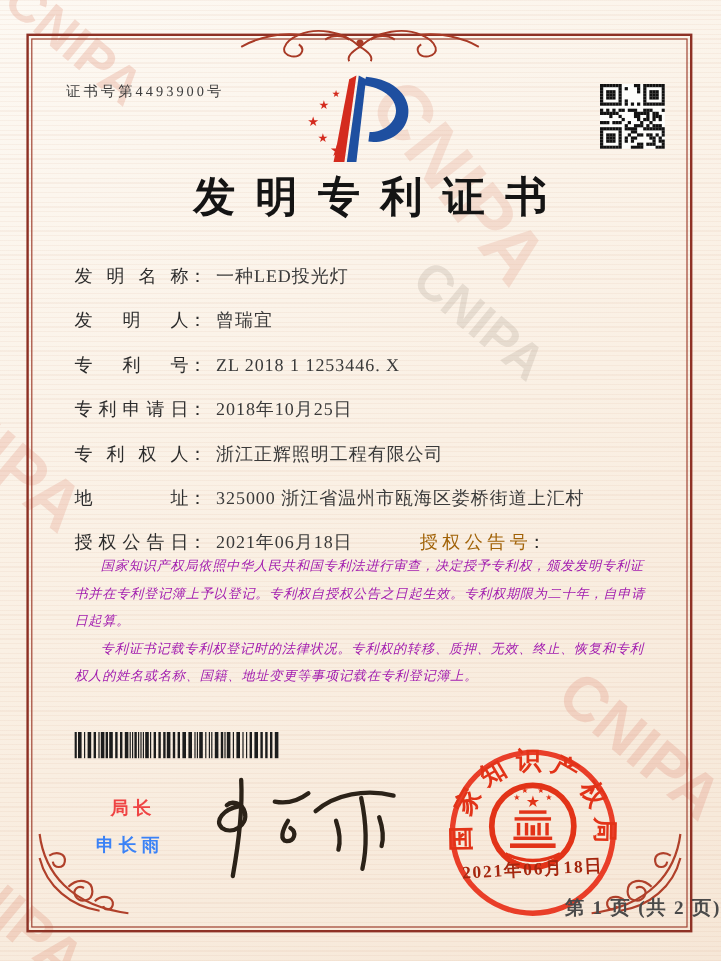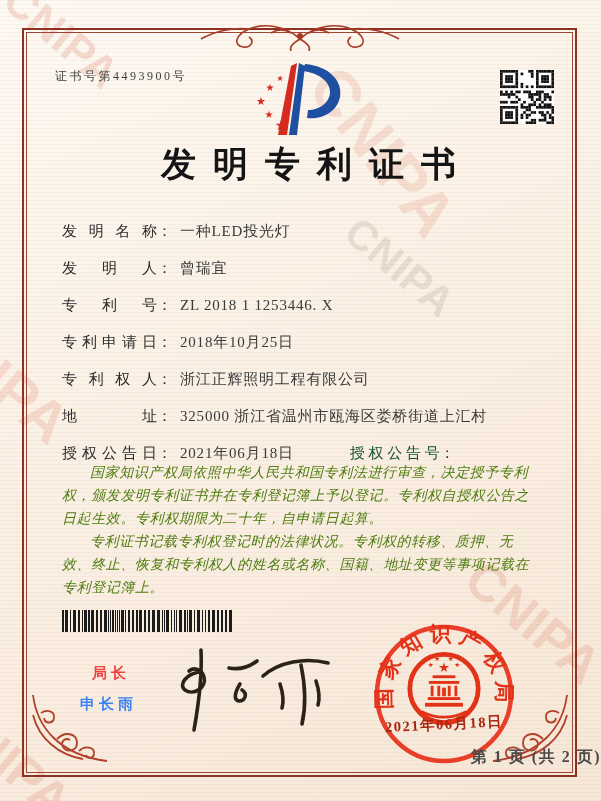--- a/index.html
+++ b/index.html
@@ -33,23 +33,23 @@
   .title{
     position:absolute;left:16px;right:0;top:141px;text-align:center;
     font-size:35px;font-weight:bold;color:#141414;letter-spacing:17px;text-indent:17px;
   }
   
   .fields{position:absolute;left:62px;top:219px;width:480px;display:flex;flex-direction:column;gap:13px;font-size:15px;}
   .frow{display:flex;align-items:flex-end;line-height:24px;}
   .f-label{display:inline-block;width:95px;text-align:justify;text-align-last:justify;color:#2c2c2c;letter-spacing:0;}
   .f-colon{color:#2c2c2c;margin-right:8px;}
   .f-value{color:#3a3a3a;letter-spacing:0.8px;}
-  .f-label2{display:inline-block;width:90px;text-align:justify;text-align-last:justify;color:#14532d;margin-left:56px;}
-  
-  .body-text{position:absolute;left:62px;top:461px;width:478px;font-size:14px;line-height:23px;color:#4d7c0f;font-style:italic;letter-spacing:0.6px;}
+  .f-label2{display:inline-block;width:90px;text-align:justify;text-align-last:justify;color:#a16207;margin-left:56px;}
+  
+  .body-text{position:absolute;left:62px;top:461px;width:478px;font-size:11px;line-height:23px;color:#a21caf;font-style:italic;letter-spacing:0.6px;}
   .body-text p{margin:0;text-indent:2em;}
   
   .barcode{position:absolute;left:62px;top:610px;width:175px;height:22px;}
   .sig-title{position:absolute;left:92px;top:664px;font-family:"Liberation Sans","DejaVu Sans",sans-serif;font-weight:bold;font-size:15px;letter-spacing:4px;color:#ef4444;}
   .sig-name{position:absolute;left:80px;top:695px;font-family:"Liberation Sans","DejaVu Sans",sans-serif;font-weight:bold;font-size:15px;letter-spacing:4px;color:#3b82f6;}
   .sig-hand{position:absolute;left:165px;top:644px;width:170px;height:90px;}
   
   .seal{position:absolute;left:369px;top:620px;width:150px;height:150px;}
   .seal svg.ring{position:absolute;inset:0;}
   .seal .emblem{position:absolute;left:37px;top:21px;width:76px;height:99px;}

